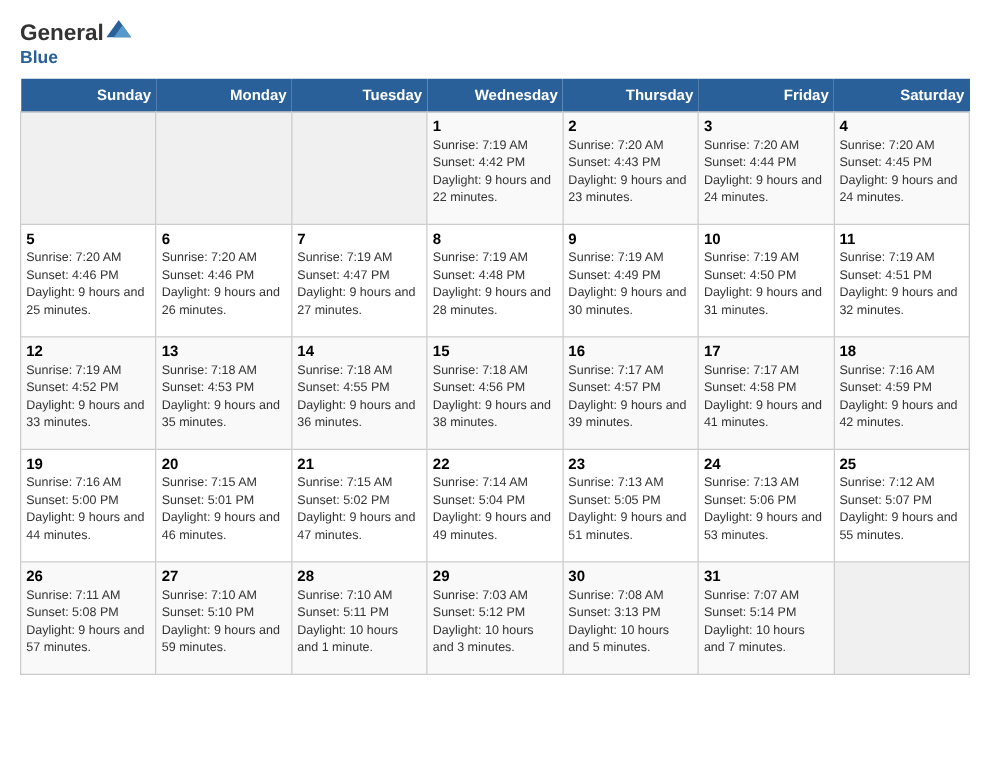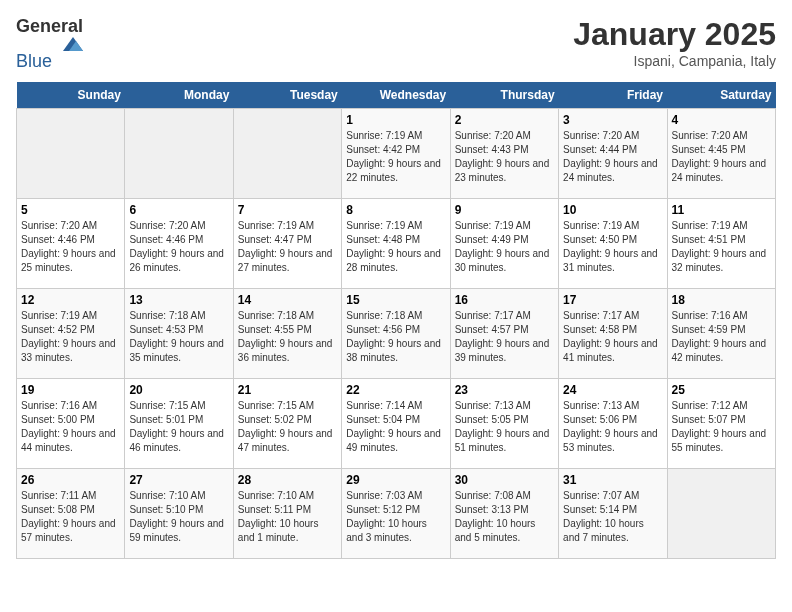--- a/index.html
+++ b/index.html
@@ -20,22 +20,22 @@
       display: flex;
       flex-direction: column;
       align-items: flex-start;
     }
     .logo-general {
       font-size: 18px;
       font-weight: bold;
       color: #333;
     }
     .logo-blue {
-      font-size: 18px;
-      font-weight: normal;
+      font-size: 14px;
+      font-weight: bold;
       color: #2a6099;
     }
     .logo-icon {
       width: 20px;
       height: 14px;
       display: inline-block;
       margin-left: 2px;
       vertical-align: middle;
     }
     .title-area {
@@ -89,32 +89,28 @@
     }
     .empty-cell {
       background-color: #f0f0f0 !important;
     }
   </style>
 </head>
 <body>
 
 <div class="header-area">
   <div class="logo">
-    <div style="display:flex;align-items:flex-end;flex-direction:column;">
+    <div style="display:flex;align-items:flex-start;">
       <span class="logo-general">General</span>
       <svg class="logo-icon" viewBox="0 0 20 14" xmlns="http://www.w3.org/2000/svg">
         <polygon points="0,14 10,0 20,14" fill="#2a6099"></polygon>
         <polygon points="6,14 13,4 20,14" fill="#5599cc"></polygon>
       </svg>
     </div>
     <span class="logo-blue">Blue</span>
-  </div>
-  <div class="title-area">
-    <div class="month-title">January 2025</div>
-    <div class="subtitle">Ispani, Campania, Italy</div>
   </div>
 </div>
 
 <table class="calendar">
   <thead>
     <tr>
     <th>Sunday</th>
         <th>Monday</th>
         <th>Tuesday</th>
         <th>Wednesday</th>

